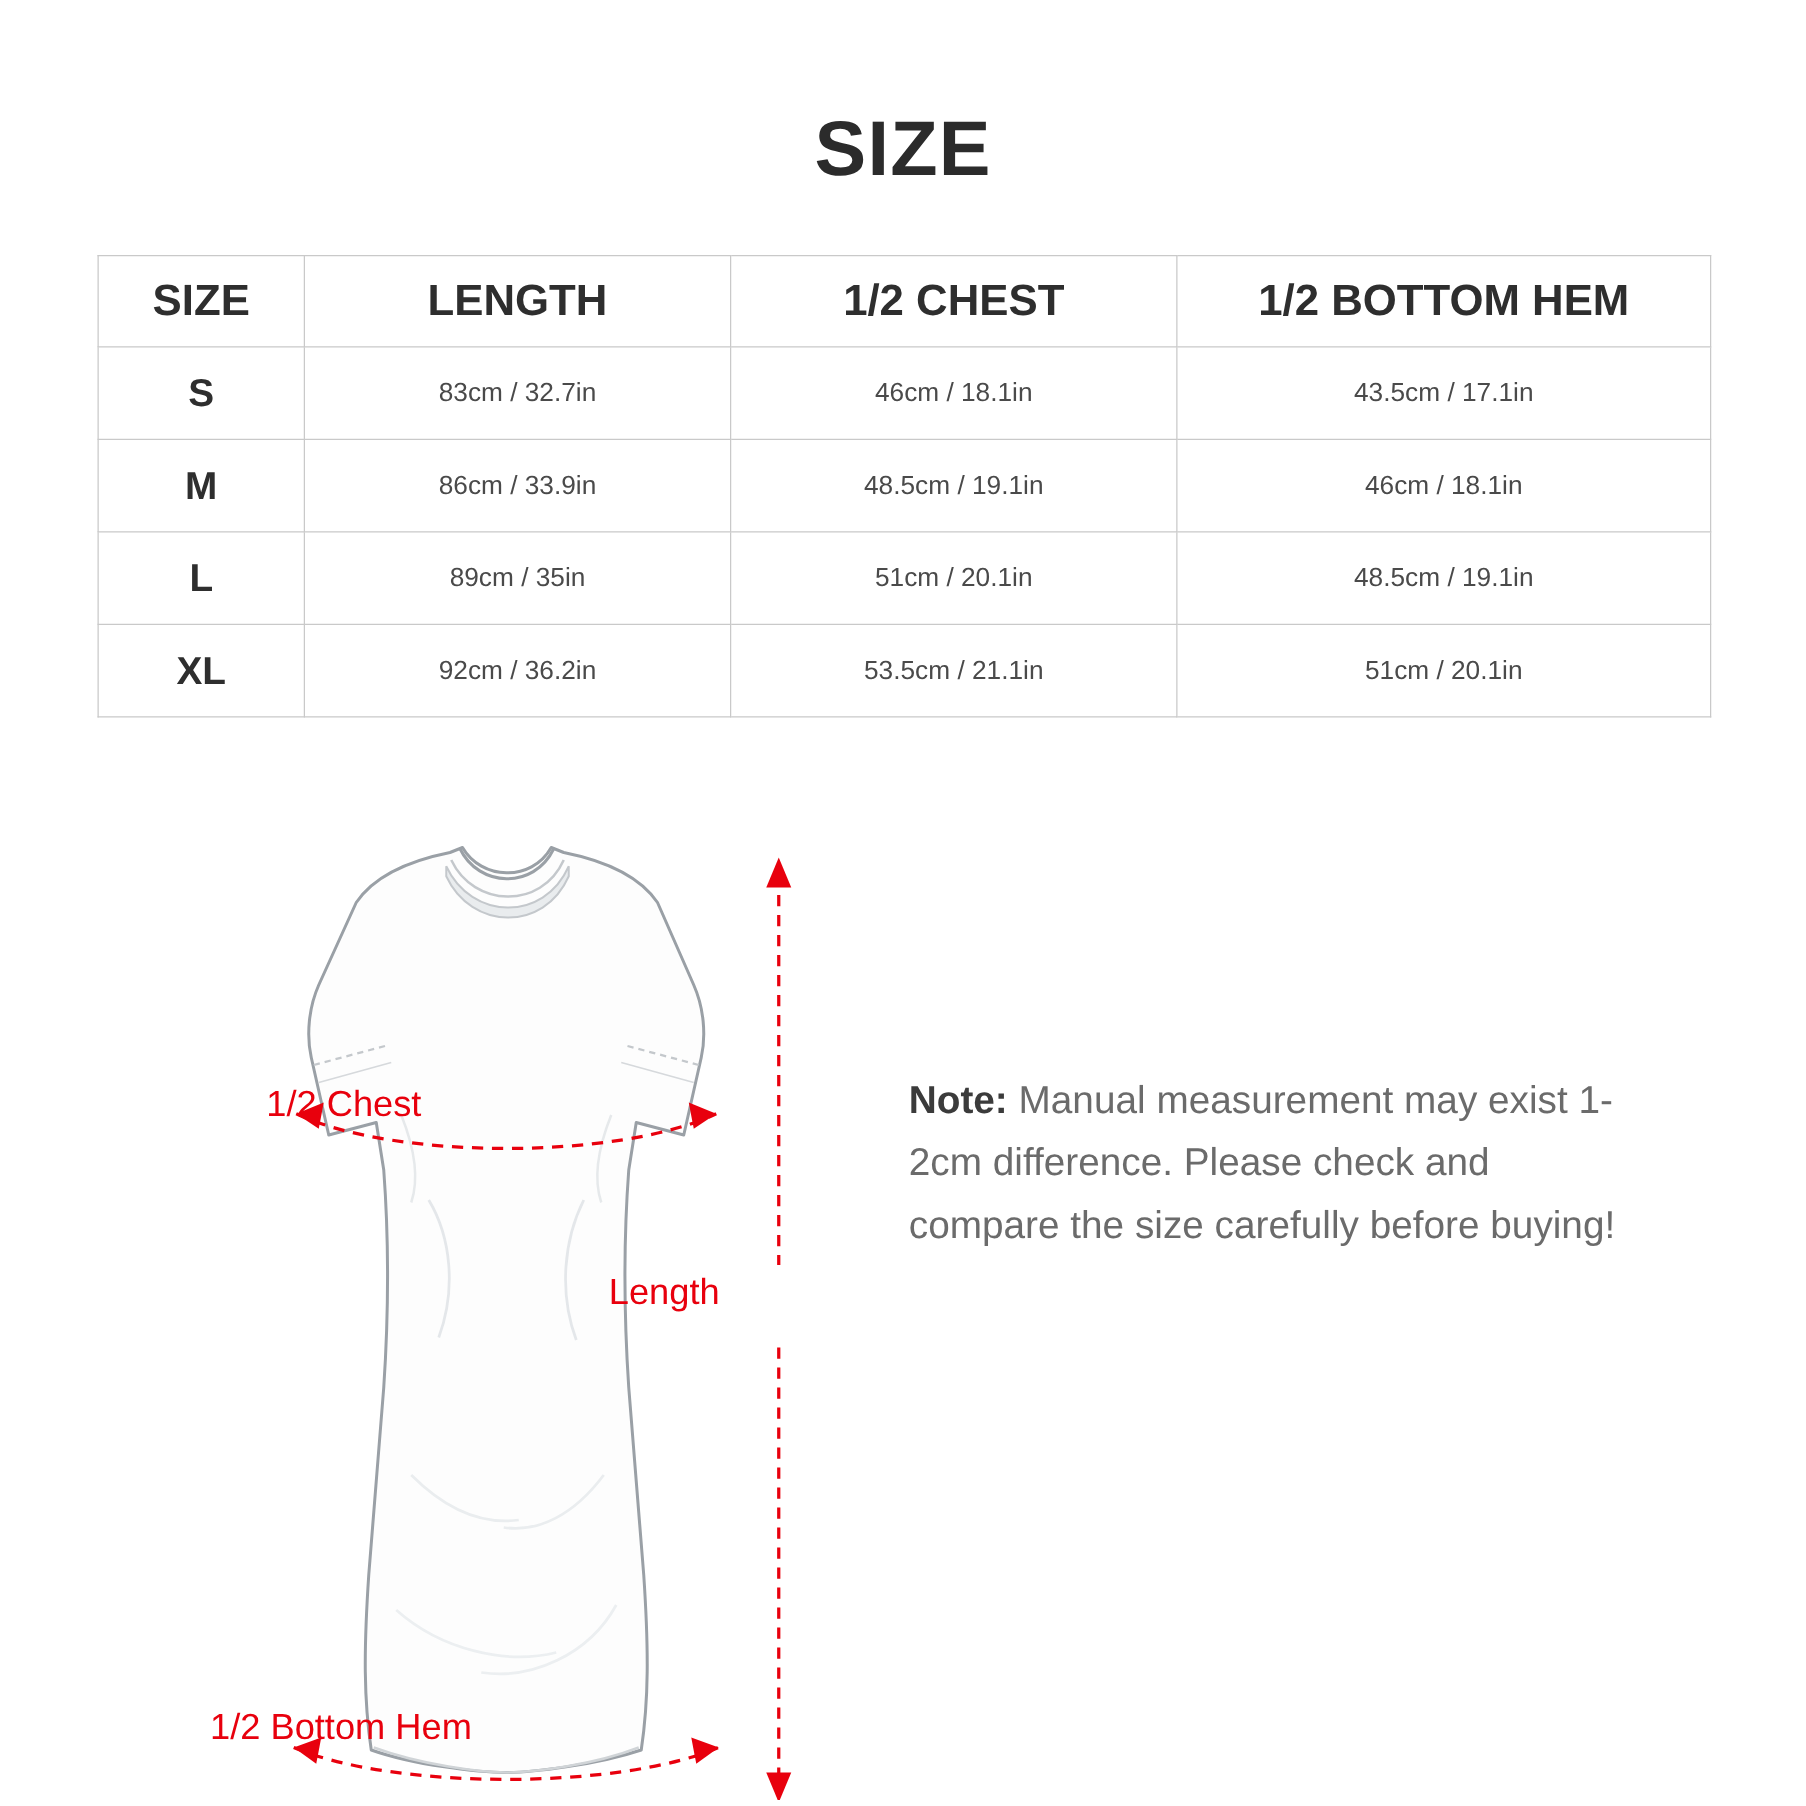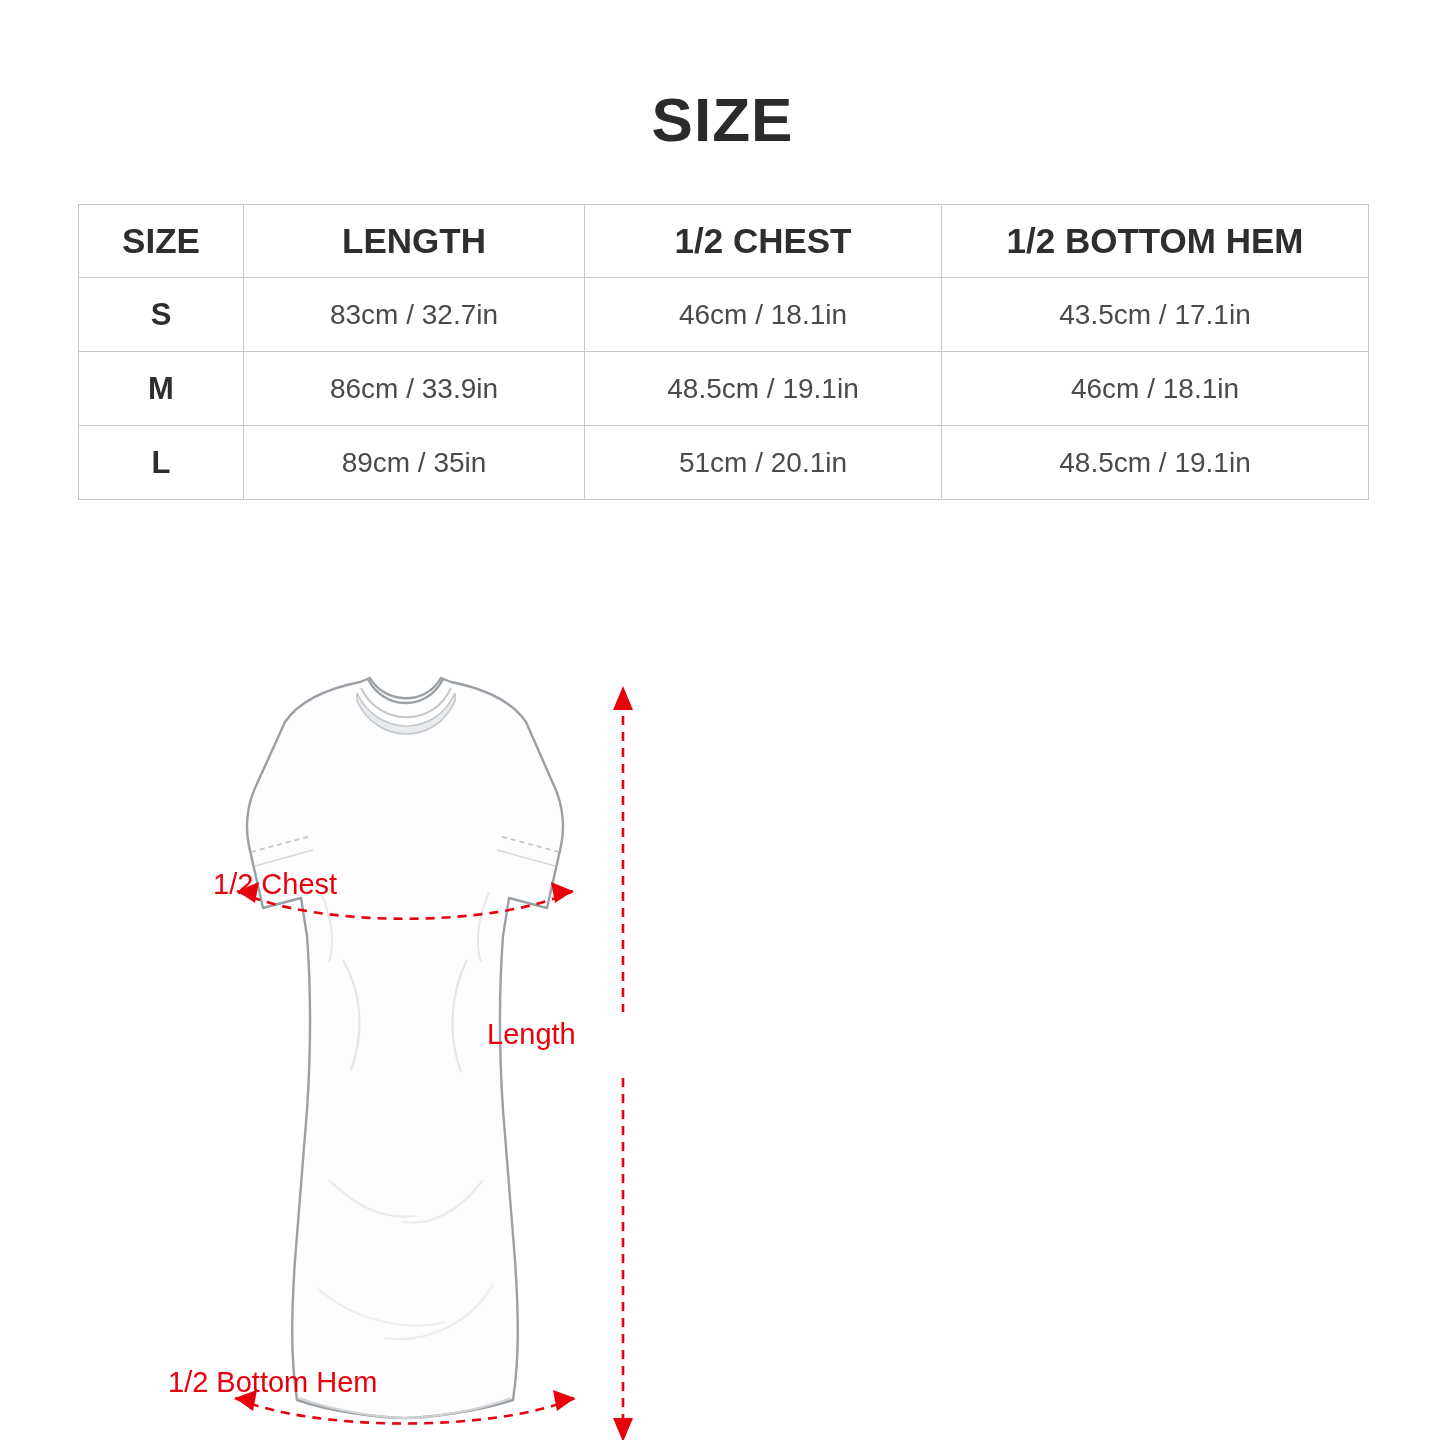--- a/index.html
+++ b/index.html
@@ -51,21 +51,21 @@
     font-weight: bold;
     color: #2e2e2e;
   }
   table.size-table td.size-col {
     font-size: 31px;
     font-weight: bold;
     color: #2e2e2e;
   }
   table.size-table td {
     height: 71px;
-    font-size: 28px;
+    font-size: 21px;
   }
   col.c1 { width: 165px; }
   col.c2 { width: 341px; }
   col.c3 { width: 357px; }
   col.c4 { width: 427px; }
 
   .diagram {
     position: absolute;
     left: 85px;
     top: 660px;
@@ -129,20 +129,26 @@
         <td>86cm / 33.9in</td>
         <td>48.5cm / 19.1in</td>
         <td>46cm / 18.1in</td>
       </tr>
       <tr>
         <td class="size-col">L</td>
         <td>89cm / 35in</td>
         <td>51cm / 20.1in</td>
         <td>48.5cm / 19.1in</td>
       </tr>
+      <tr>
+        <td class="size-col">XL</td>
+        <td>92cm / 36.2in</td>
+        <td>53.5cm / 21.1in</td>
+        <td>51cm / 20.1in</td>
+      </tr>
     </tbody>
   </table>
 
   <svg class="diagram" viewBox="0 0 620 780">
 
     <g>
       <path d="M200 62 C215 40 245 28 275 22 L285 18 C300 44 340 46 356 18 L366 22 C396 28 426 40 441 62
                L470 128 C478 146 480 168 476 186 L462 248 L424 238 L418 276
                C414 330 414 390 418 450 L430 600 C434 660 434 700 428 740
                C392 752 340 758 320 758 C298 758 246 752 212 740
@@ -187,14 +193,17 @@
       <line x1="538" y1="418" x2="538" y2="768" stroke="#e8000d" stroke-width="2.6" stroke-dasharray="9 7"></line>
       <path d="M538 26 L528 50 L548 50 Z" fill="#e8000d"></path>
       <path d="M538 782 L528 758 L548 758 Z" fill="#e8000d"></path>
     </g>
   </svg>
 
   <div class="red-label lbl-chest">1/2 Chest</div>
   <div class="red-label lbl-hem">1/2 Bottom Hem</div>
   <div class="red-label lbl-length">Length</div>
 
+  <div class="note">
+    <b>Note:</b><span> Manual measurement may exist 1-2cm difference. Please check and compare the size carefully before buying!</span>
+  </div>
 
 </div>
 
 </body></html>

